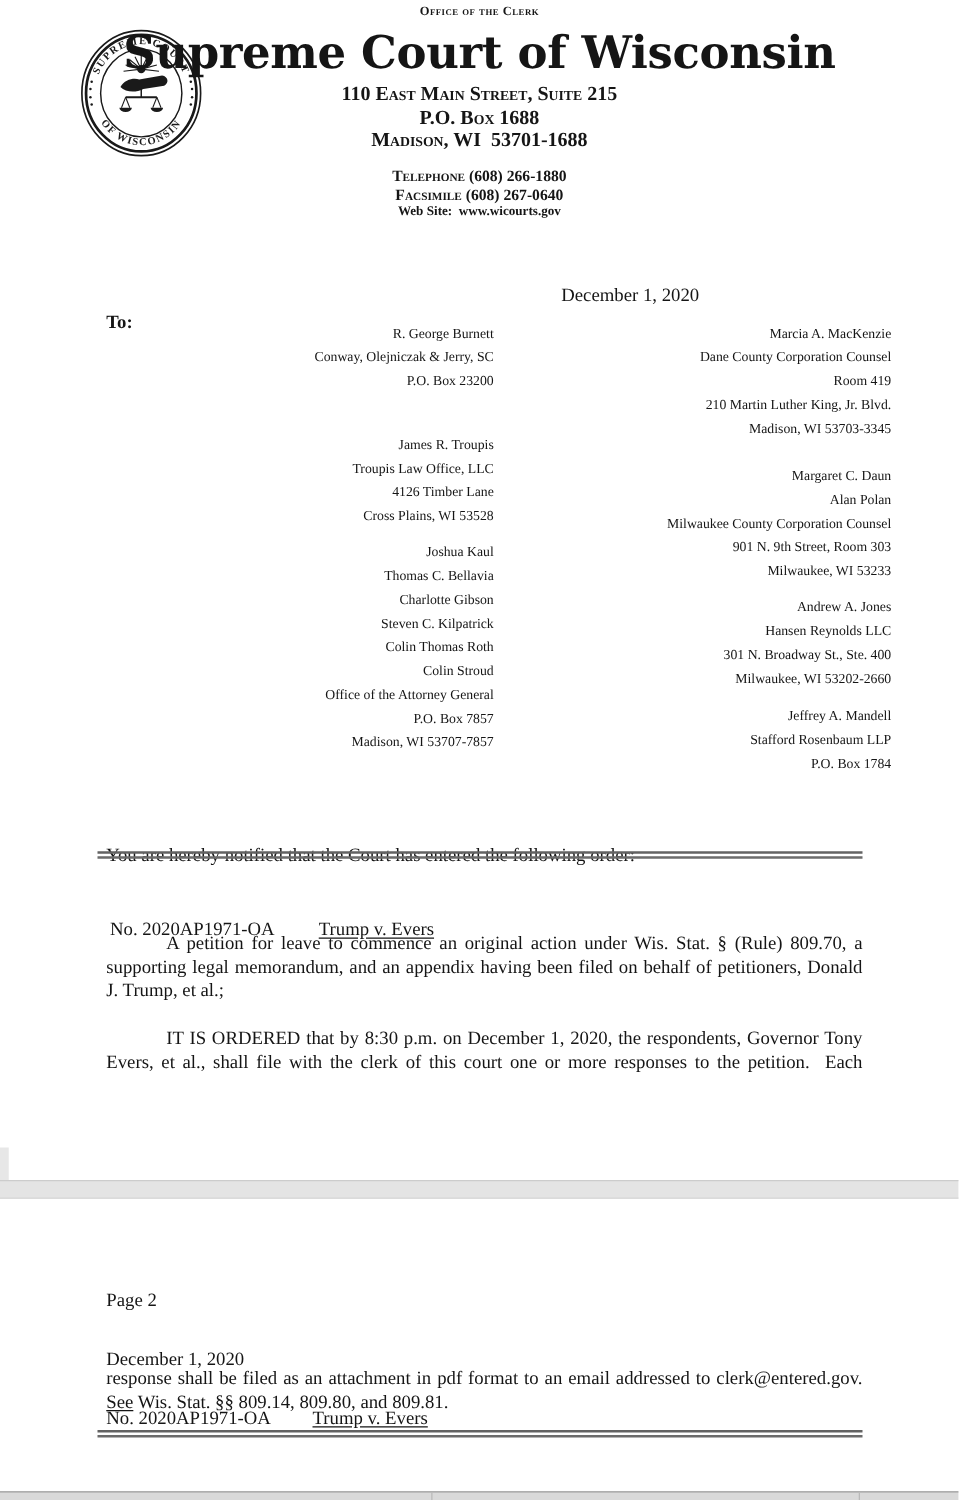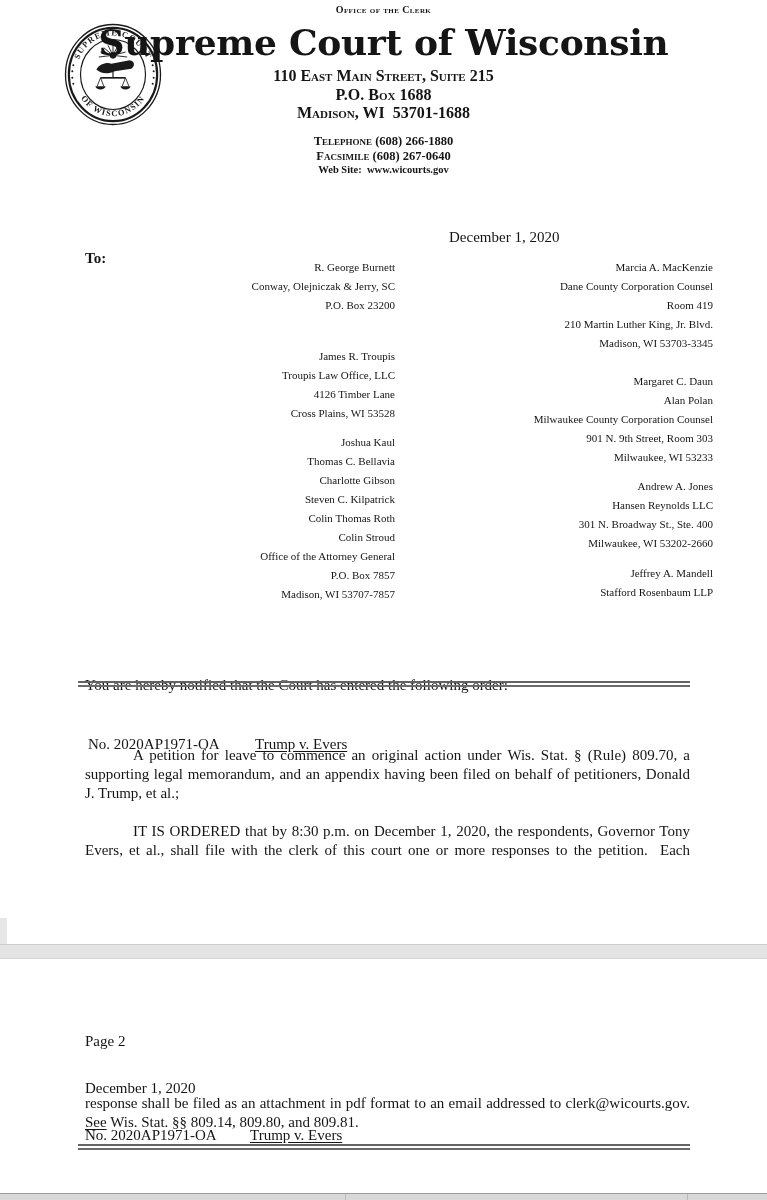--- a/index.html
+++ b/index.html
@@ -139,20 +139,21 @@
     </div>
   <div class="abs addr-block" style="left:403px;top:477px;">
       <div>Andrew A. Jones</div>
       <div>Hansen Reynolds LLC</div>
       <div>301 N. Broadway St., Ste. 400</div>
       <div>Milwaukee, WI 53202-2660</div>
     </div>
   <div class="abs addr-block" style="left:403px;top:564px;">
       <div>Jeffrey A. Mandell</div>
       <div>Stafford Rosenbaum LLP</div>
+      <div>P.O. Box 1784</div>
     </div>
 
   <div class="abs t15" style="left:85px;top:648px;">You are hereby notified that the Court has entered the following order:</div>
   <div class="abs double-rule" style="top:681px;"></div>
 
   <div class="abs t15" style="left:88px;top:707px;">
     <span class="case-num1">No. 2020AP1971-OA</span><span class="u">Trump v. Evers</span>
   </div>
 
   <div class="abs" style="left:85px;top:746px;">
@@ -171,21 +172,21 @@
 
   <div class="abs" style="left:85px;top:1004px;">
     <div class="t15">Page 2</div>
     <div class="t15">December 1, 2020</div>
     <div class="t15">
       <span class="case-num2">No. 2020AP1971-OA</span><span class="u">Trump v. Evers</span>
     </div>
   </div>
 
   <div class="abs" style="left:85px;top:1094px;">
-    <div class="line jl">response shall be filed as an attachment in pdf format to an email addressed to clerk@wicourts.gov.</div>
+    <div class="line jl">response shall be filed as an attachment in pdf format to an email addressed to clerk@entered.gov.</div>
     <div class="line"><span class="u">See</span> <span>Wis. Stat. §§ 809.14, 809.80, and 809.81.</span></div>
   </div>
 
   <div class="abs double-rule" style="top:1144px;"></div>
 
   <div class="abs" style="left:450px;top:1166px;">
     <div class="t15">Sheila T. Reiff</div>
     <div class="t15">Clerk of Supreme Court</div>
   </div>
 

